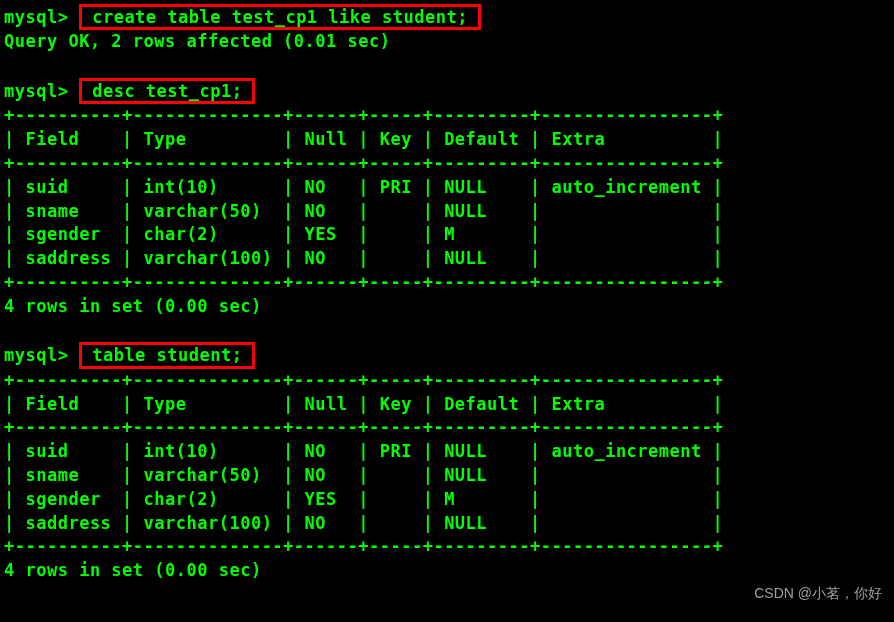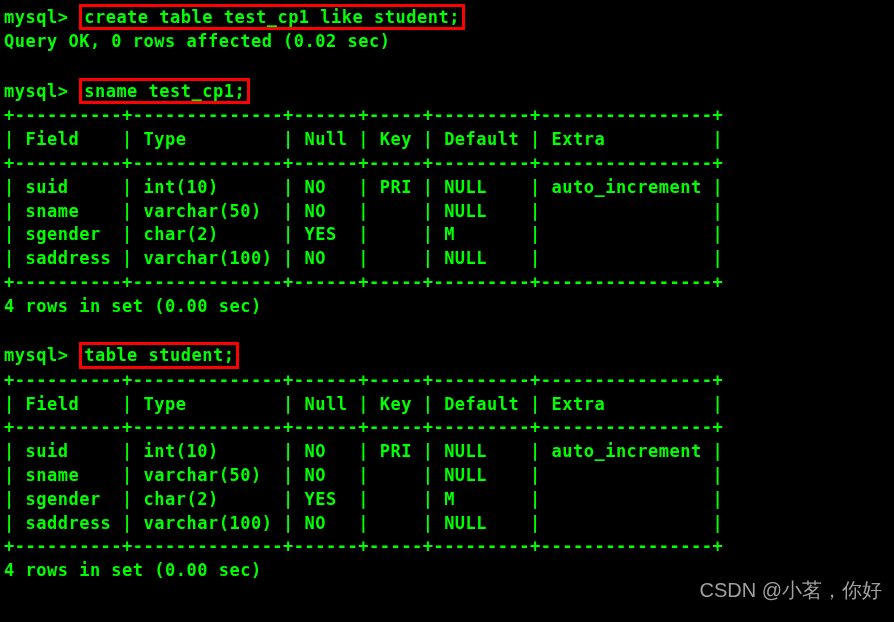--- a/index.html
+++ b/index.html
@@ -19,41 +19,41 @@
       overflow: hidden;
       line-height: 1.4;
       letter-spacing: 0.5px;
     }
     .line {
       white-space: pre;
     }
     .command-box {
       border: 3px solid #ff0000;
       display: inline-block;
-      padding: 0 2px;
+      padding: 0 10px;
       line-height: 1.2;
     }
     .watermark {
       position: absolute;
       bottom: 18px;
       right: 12px;
       color: #a0a0a0;
-      font-size: 20px;
+      font-size: 14px;
       font-weight: normal;
       font-family: sans-serif;
       letter-spacing: 0;
     }
   </style>
 </head>
 <body>
 
 <div class="line"><span>mysql&gt;</span> <span class="command-box">create table test_cp1 like student;</span></div>
-<div class="line">Query OK, 0 rows affected (0.02 sec)</div>
+<div class="line">Query OK, 2 rows affected (0.01 sec)</div>
 <div class="line"> </div>
-<div class="line"><span>mysql&gt;</span> <span class="command-box">sname test_cp1;</span></div>
+<div class="line"><span>mysql&gt;</span> <span class="command-box">desc test_cp1;</span></div>
 <div class="line">+----------+--------------+------+-----+---------+----------------+</div>
 <div class="line">| Field    | Type         | Null | Key | Default | Extra          |</div>
 <div class="line">+----------+--------------+------+-----+---------+----------------+</div>
 <div class="line">| suid     | int(10)      | NO   | PRI | NULL    | auto_increment |</div>
 <div class="line">| sname    | varchar(50)  | NO   |     | NULL    |                |</div>
 <div class="line">| sgender  | char(2)      | YES  |     | M       |                |</div>
 <div class="line">| saddress | varchar(100) | NO   |     | NULL    |                |</div>
 <div class="line">+----------+--------------+------+-----+---------+----------------+</div>
 <div class="line">4 rows in set (0.00 sec)</div>
 <div class="line"> </div>

